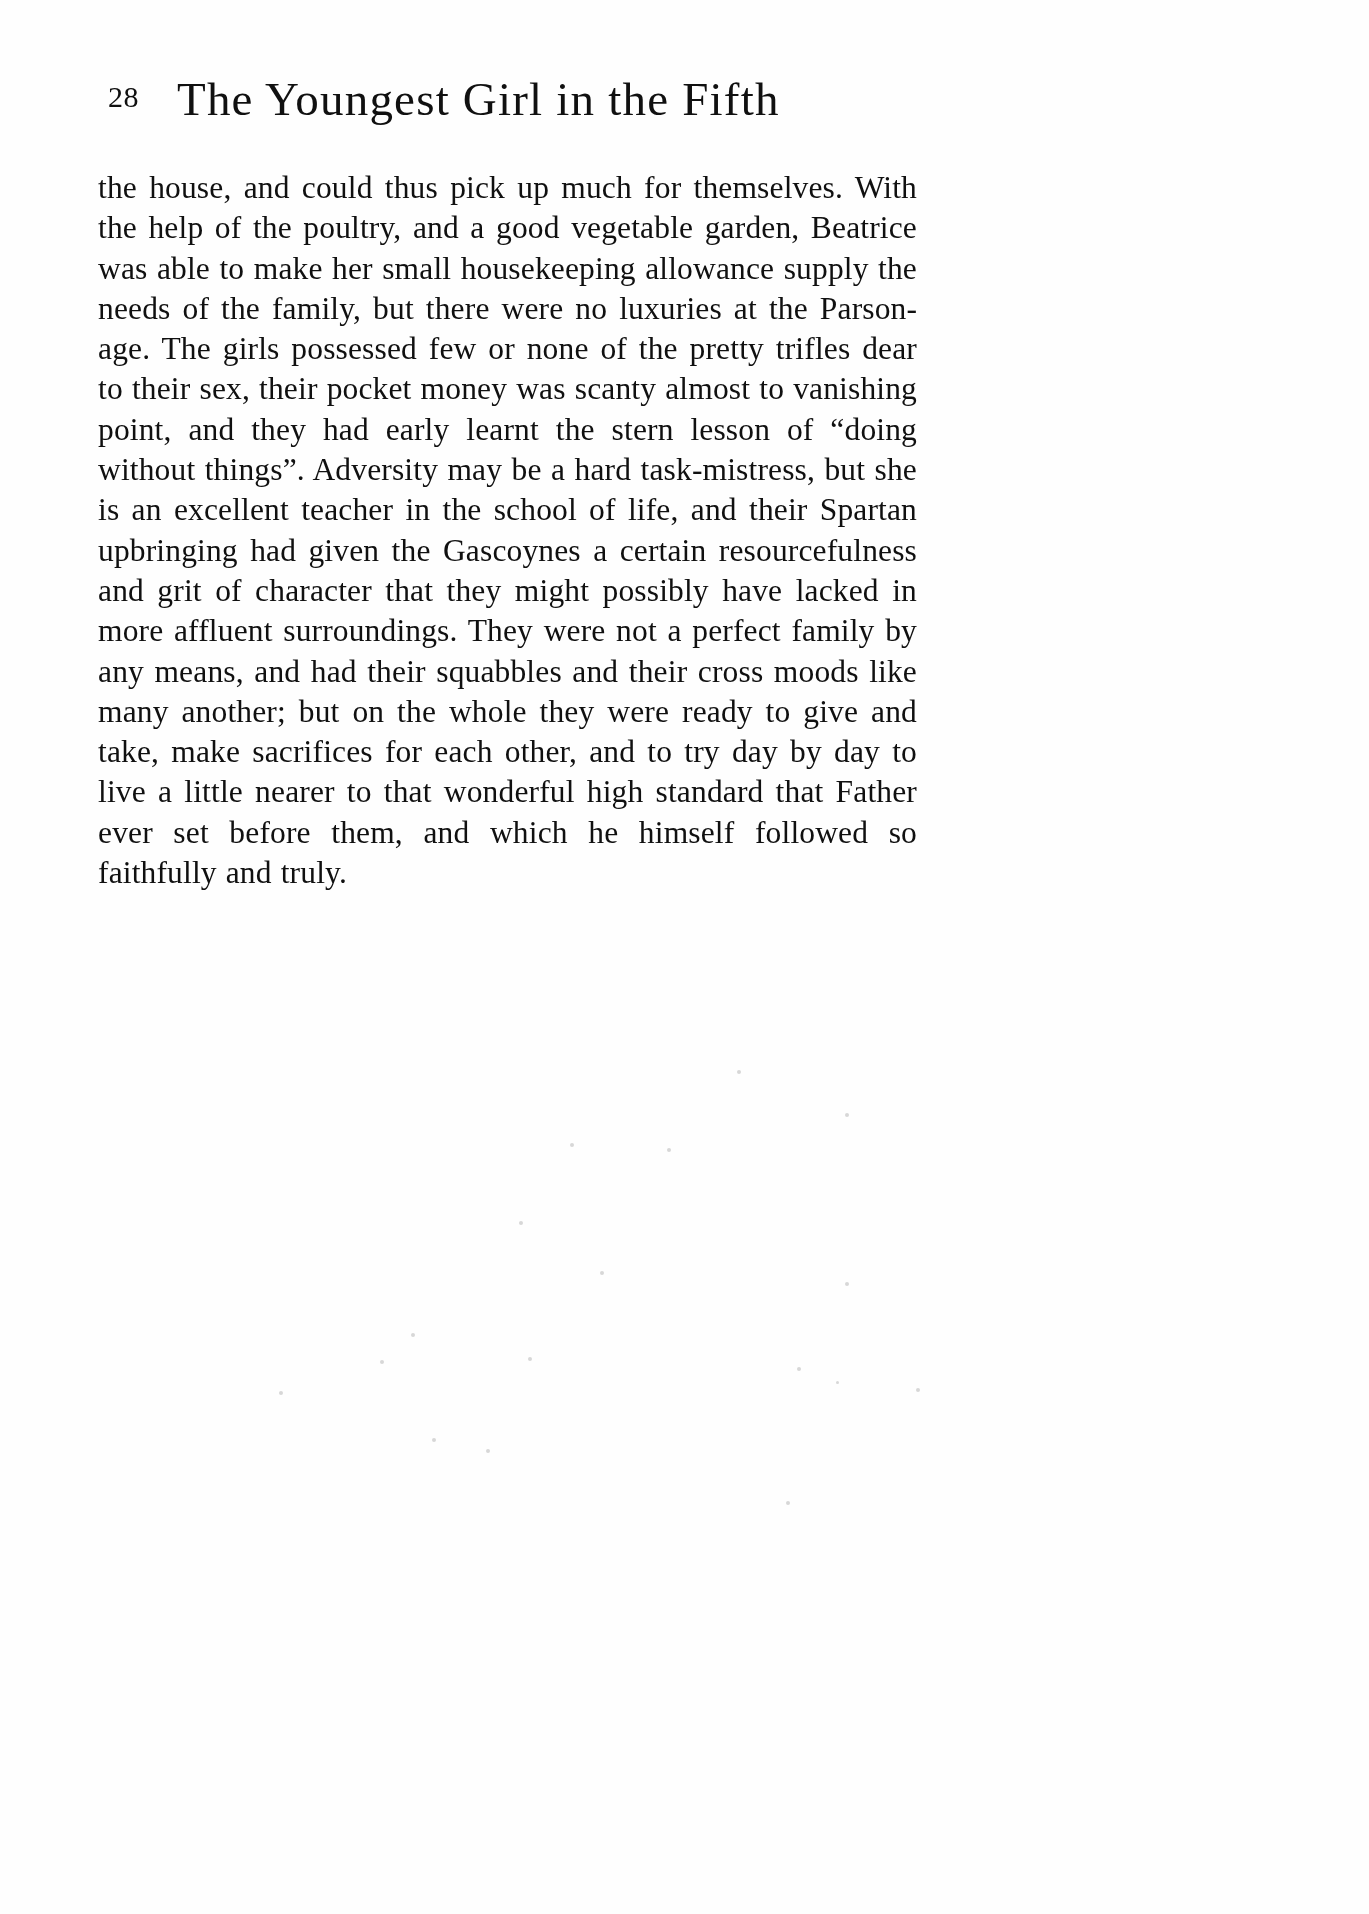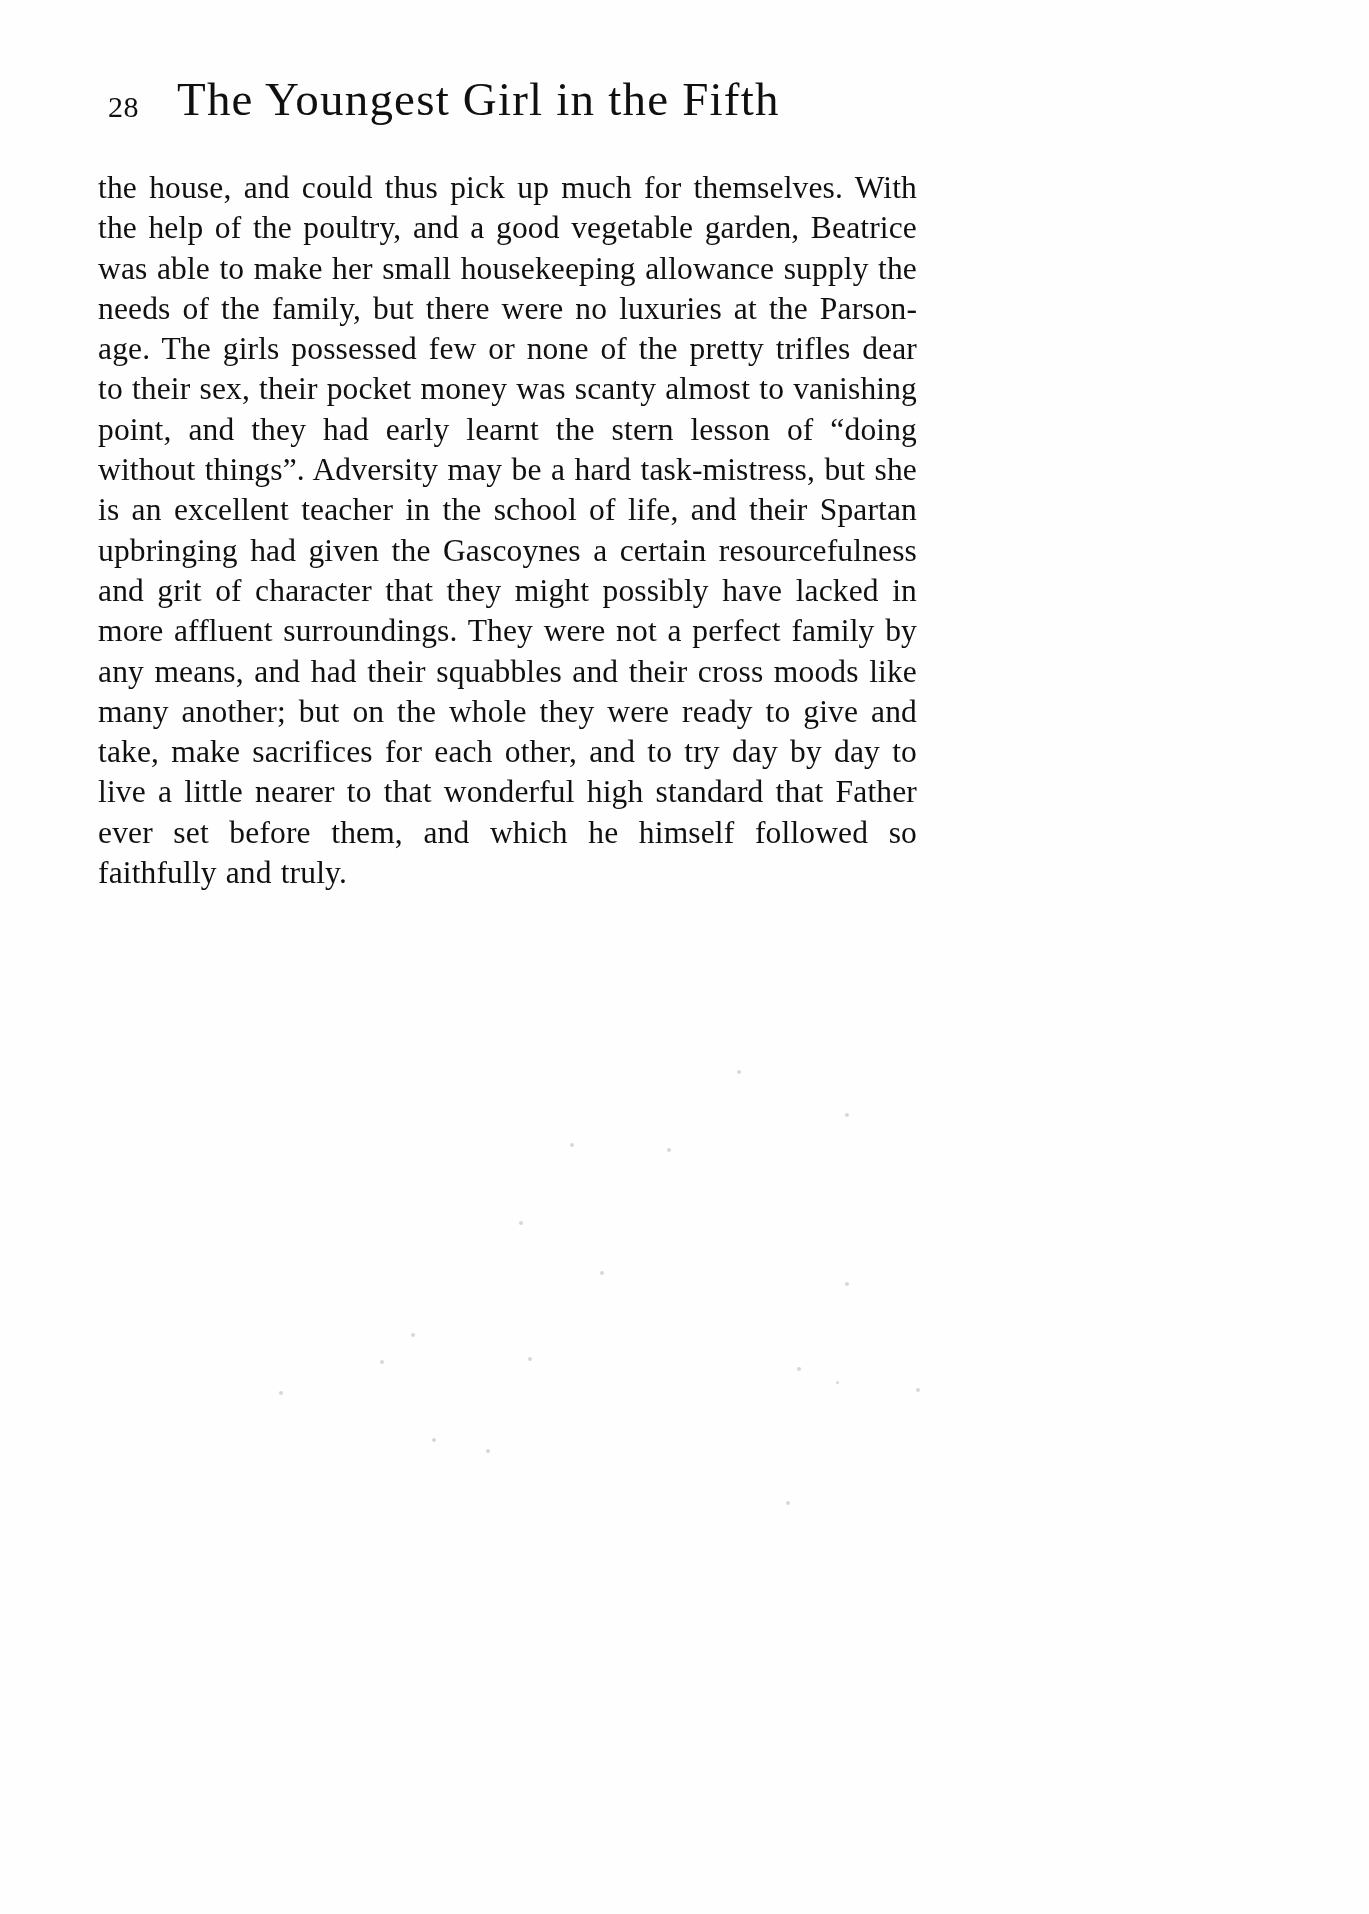--- a/index.html
+++ b/index.html
@@ -22,21 +22,21 @@
     width: 1369px;
     height: 1914px;
     background: #fefefe;
   }
   .page-header {
     position: absolute;
     top: 72px;
     left: 108px;
     width: 1010px;
     display: flex;
-    align-items: flex-end;
+    align-items: center;
   }
   .folio {
     font-size: 30px;
     letter-spacing: 0.5px;
     margin-right: 38px;
     position: relative;
     top: -2px;
   }
   .running-title {
     font-size: 47px;

